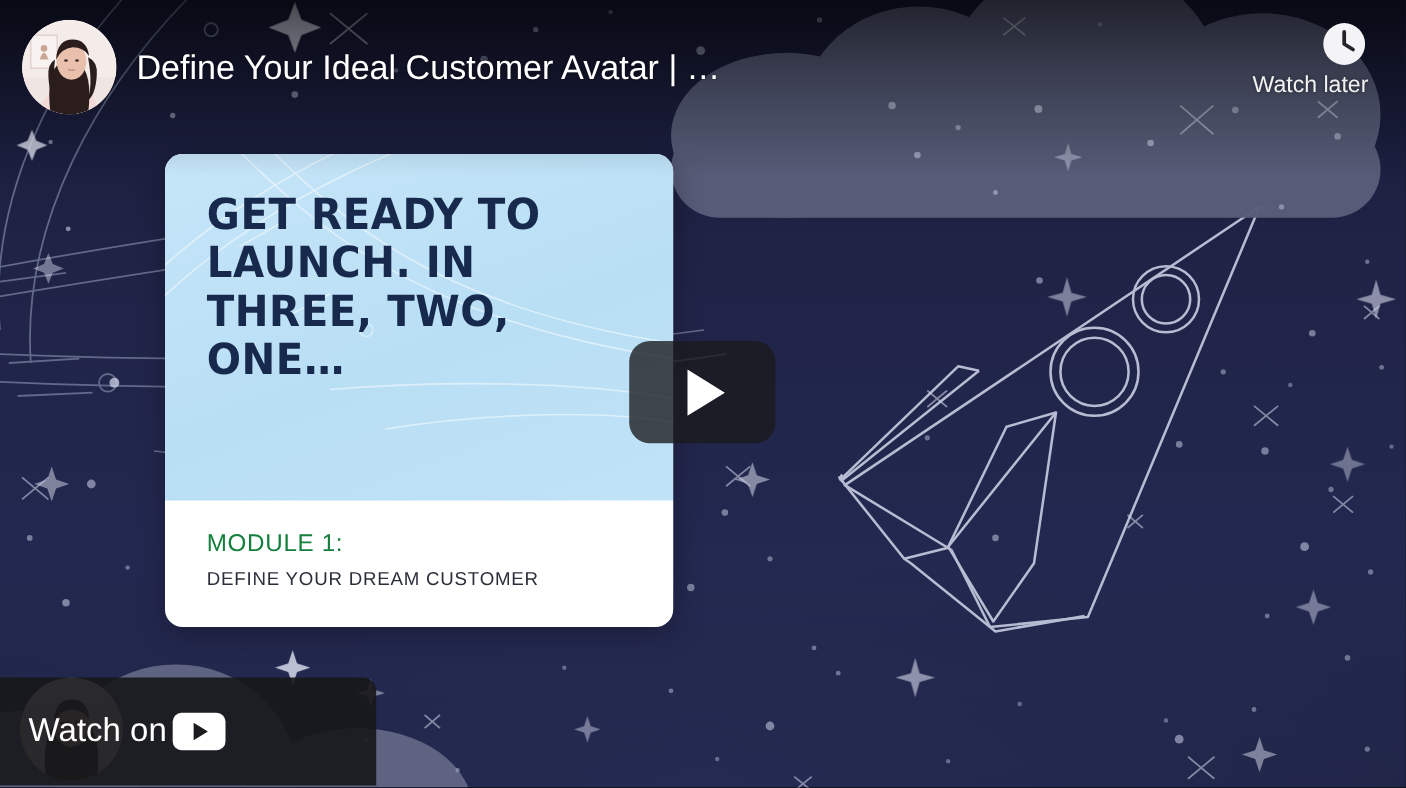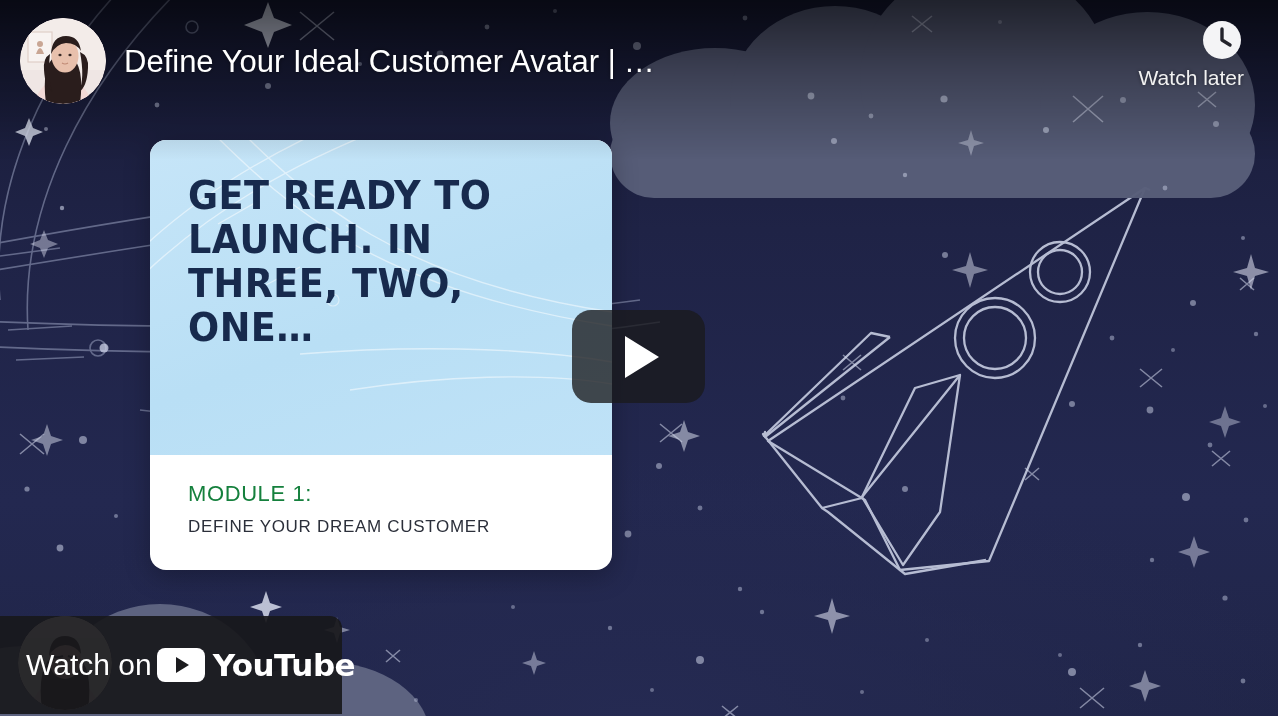--- a/index.html
+++ b/index.html
@@ -480,17 +480,16 @@
       </g>
     </svg>
   </div>
 
   <div class="yt-badge">
     <span class="yt-watch-on">Watch on</span>
     <span class="yt-logo">
       <span class="yt-play-box">
         <span class="yt-play-tri"></span>
       </span>
-      <span class="yt-word">YouTube</span>
     </span>
   </div>
 
 </div>
 
 </body></html>

